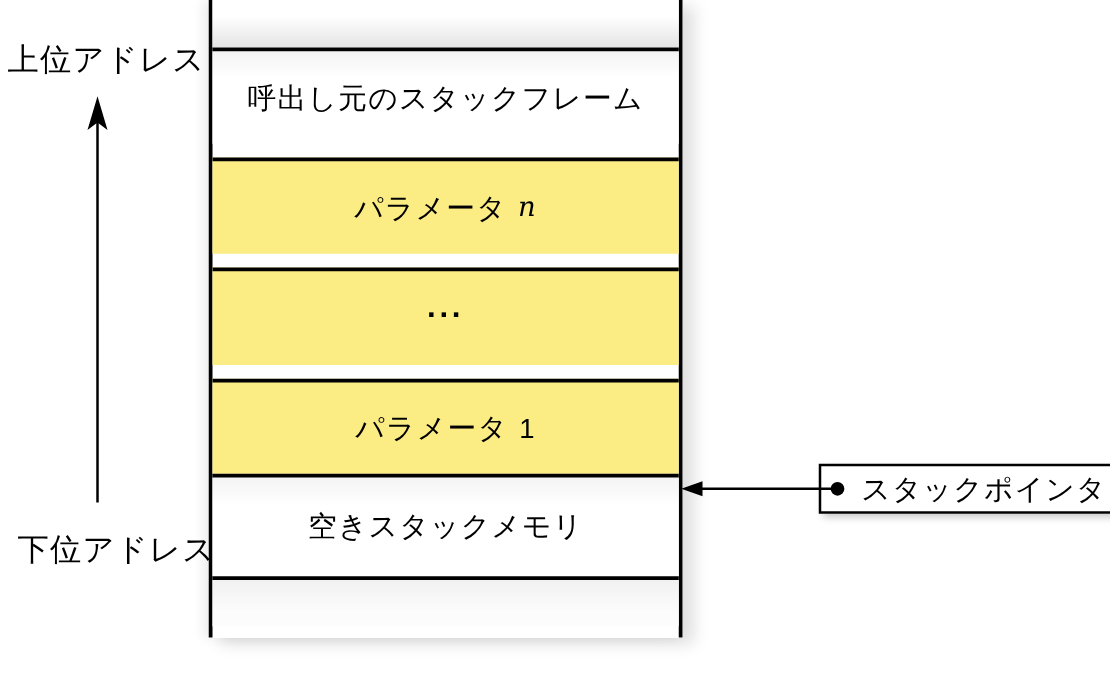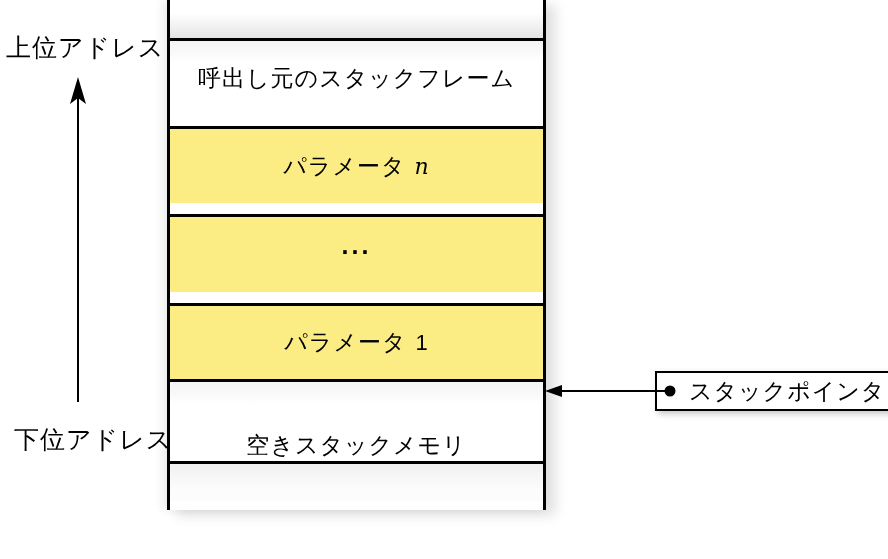--- a/index.html
+++ b/index.html
@@ -19,21 +19,21 @@
     box-shadow:9px 5px 12px rgba(0,0,0,0.13), -5px 0 9px rgba(0,0,0,0.07);
   }
   .spacer-top{height:38px;background:linear-gradient(180deg,#ffffff 0%,#ffffff 35%,#e4e4e4 100%);}
   .spacer-bottom{height:37px;border-top:3px solid #000;background:linear-gradient(180deg,#f1f1f1 0%,#fcfcfc 70%);}
   .cell{
     border-top:3px solid #000;display:flex;align-items:center;justify-content:center;
     font-size:23px;letter-spacing:1px;white-space:nowrap;
   }
   .cell-white{background:linear-gradient(180deg,#f3f3f3 0%,#ffffff 28%);}
   .cell-yellow{background:#FCEC84;margin-top:11px;}
-  .h74{height:74px;}.h75{height:75px;}.h73{height:73px;}.h79{height:79px;align-items:flex-end;}
+  .h74{height:74px;}.h75{height:75px;}.h73{height:73px;}.h79{height:79px;}
   .var{font-family:"DejaVu Serif","Liberation Serif",serif;font-style:italic;margin-left:9px;font-size:22px;}
   .var-one{font-style:normal;font-family:"Liberation Sans","DejaVu Sans",sans-serif;}
   .dots{display:inline-block;transform:translateY(-30%);font-weight:bold;font-size:25px;letter-spacing:3px;}
   
   .sp-box{
     position:absolute;left:655px;top:371px;width:260px;height:40px;
     border:2px solid #000;background:#ffffff;box-sizing:border-box;
     display:flex;align-items:center;padding-left:32px;
     font-size:23px;letter-spacing:1px;white-space:nowrap;
     box-shadow:3px 3px 6px rgba(0,0,0,0.22);

